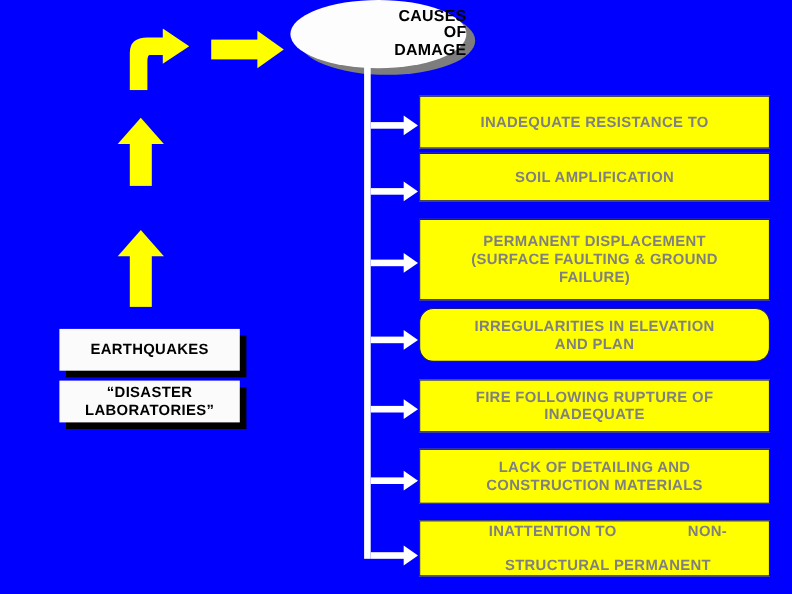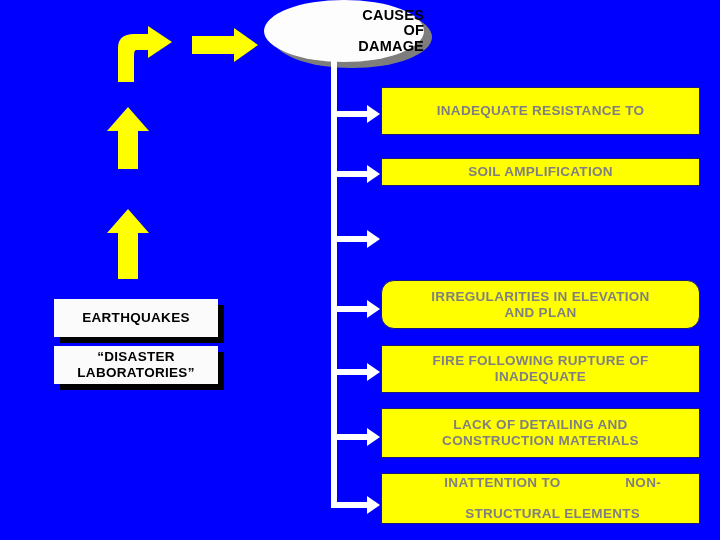--- a/index.html
+++ b/index.html
@@ -214,26 +214,33 @@
 
   <div class="branch" style="left:337px; top:502px; width:32px;"></div>
   <div class="arrowhead" style="left:367px; top:496px;"></div>
 
   <div class="ybox" style="top:87px; height:48px;">
     <span class="txt">
       <span>INADEQUATE RESISTANCE TO</span><br>
     </span>
   </div>
 
-  <div class="ybox" style="top:158px; height:28px;">
+  <div class="ybox" style="top:139px; height:44px;">
     <span class="txt">
       <span>SOIL AMPLIFICATION</span>
     </span>
   </div>
 
+  <div class="ybox" style="top:199px; height:74px;">
+    <span class="txt">
+      <span>PERMANENT DISPLACEMENT</span><br>
+      <span>(SURFACE FAULTING &amp; GROUND</span><br>
+      <span>FAILURE)</span>
+    </span>
+  </div>
 
   <div class="ybox" style="top:280px; height:49px;border-radius:13px;">
     <span class="txt">
       <span>IRREGULARITIES IN ELEVATION</span><br>
       <span>AND PLAN</span>
     </span>
   </div>
 
   <div class="ybox" style="top:345px; height:48px;">
     <span class="txt">
@@ -245,17 +252,17 @@
   <div class="ybox" style="top:408px; height:50px;">
     <span class="txt">
       <span>LACK OF DETAILING AND</span><br>
       <span>CONSTRUCTION MATERIALS</span>
     </span>
   </div>
 
   <div class="ybox" style="left:381px; top:473px; height:51px;">
     <span class="txt" style="white-space:pre-wrap;">
       <span>INATTENTION TO                NON-</span><br>
-      <span>STRUCTURAL ELEMENTS</span>
+      <span>STRUCTURAL PERMANENT</span>
     </span>
   </div>
 
 </div>
 
 </body></html>

